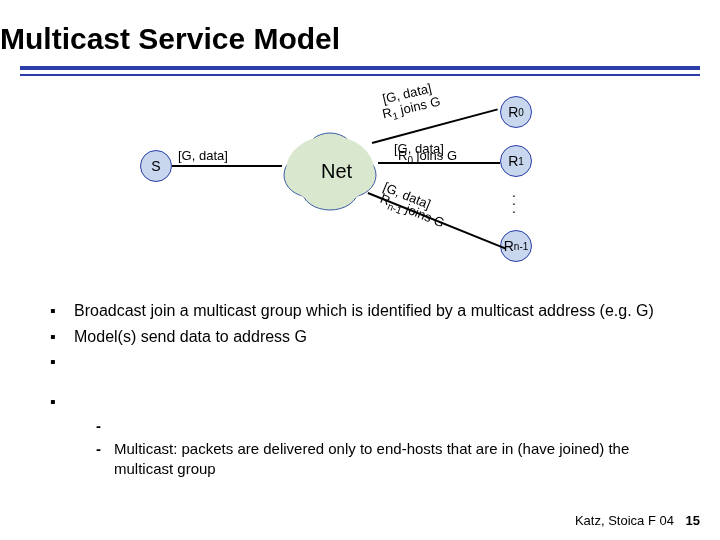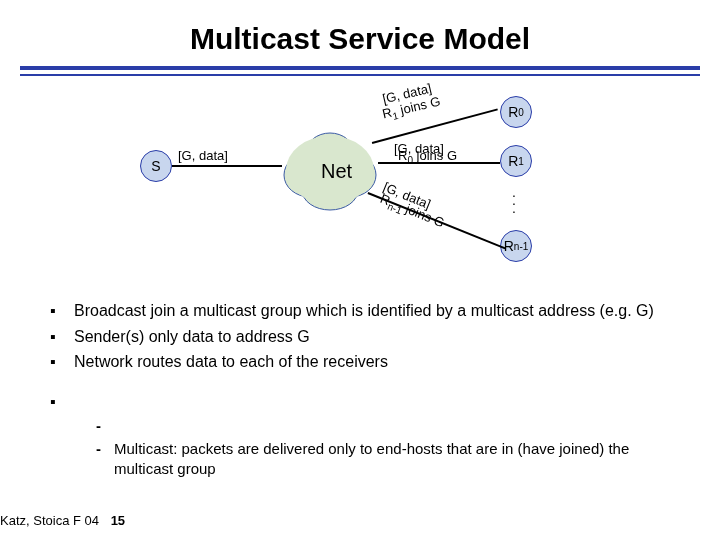--- a/index.html
+++ b/index.html
@@ -1,36 +1,36 @@
 <!DOCTYPE html>
 <html><head>
 <meta charset="utf-8">
 <style>
   html,body{margin:0;padding:0;width:720px;height:540px;background:#fff;font-family:Arial,Helvetica,sans-serif;color:#000;overflow:hidden}
   .slide{position:relative;width:720px;height:540px}
-  .title{position:absolute;top:22px;left:0;width:720px;text-align:center;font-size:30px;font-weight:bold}
+  .title{position:absolute;top:22px;left:0;width:720px;text-align:left;font-size:30px;font-weight:bold}
   .titlebar{position:absolute;top:66px;left:20px;width:680px;height:0}
   .titlebar .thick{position:absolute;top:0;left:0;width:680px;height:4px;background:#2a3da8}
   .titlebar .thin{position:absolute;top:8px;left:0;width:680px;height:2px;background:#2a3da8}
   .diagram{position:absolute;top:100px;left:120px;width:480px;height:180px}
   .cloud{position:absolute;top:25px;left:160px;width:100px;height:90px}
   .cloud-label{position:absolute;top:60px;left:201px;font-size:20px}
   .node{position:absolute;width:30px;height:30px;border-radius:50%;background:#c8d6ee;border:1px solid #2a3da8;display:flex;align-items:center;justify-content:center;font-size:14px}
   .rnode{position:absolute;width:30px;height:30px;border-radius:50%;background:#c8d6ee;border:1px solid #2a3da8;font-size:14px;display:flex;align-items:center;justify-content:center}
   .sub{font-size:10px;vertical-align:sub}
   .edge{position:absolute;background:#000;height:1.5px;transform-origin:left center}
   .edgelabel{position:absolute;font-size:13px;white-space:nowrap}
   .dots{position:absolute;font-size:14px;line-height:8px}
   .bullets{position:absolute;top:300px;left:50px;width:630px;font-size:16px;line-height:1.35}
   .bullets .row{display:flex;margin-bottom:4px}
   .bullets .bul{width:24px;flex:0 0 24px;font-weight:bold}
   .subbullets{margin-left:46px;font-size:15px}
   .subbullets .row{display:flex;margin-bottom:2px}
   .subbullets .bul{width:18px;flex:0 0 18px}
-  .footer{position:absolute;bottom:12px;left:0;width:700px;text-align:left;font-size:13px}
+  .footer{position:absolute;bottom:12px;left:0;width:700px;text-align:right;font-size:13px}
   .footer .pg{font-weight:bold;margin-left:8px}
 </style>
 </head>
 <body>
 
 <div class="slide">
 
   <div class="title">Multicast Service Model</div>
 
   <div class="titlebar">
@@ -95,25 +95,24 @@
 
   </div>
 
   <div class="bullets">
     <div class="row">
         <div class="bul">▪</div>
         <div>Broadcast join a multicast group which is identified by a multicast address (e.g. G)</div>
       </div>
     <div class="row">
         <div class="bul">▪</div>
-        <div>Sender(s) only data to address G</div>
+        <div>Model(s) send data to address G</div>
       </div>
     <div class="row">
         <div class="bul">▪</div>
-        <div>Network routes data to each of the receivers</div>
       </div>
     <div style="height:14px"></div>
     <div class="row">
         <div class="bul">▪</div>
       </div>
     <div class="subbullets">
       <div class="row">
           <div class="bul">-</div>
         </div>
       <div class="row">

